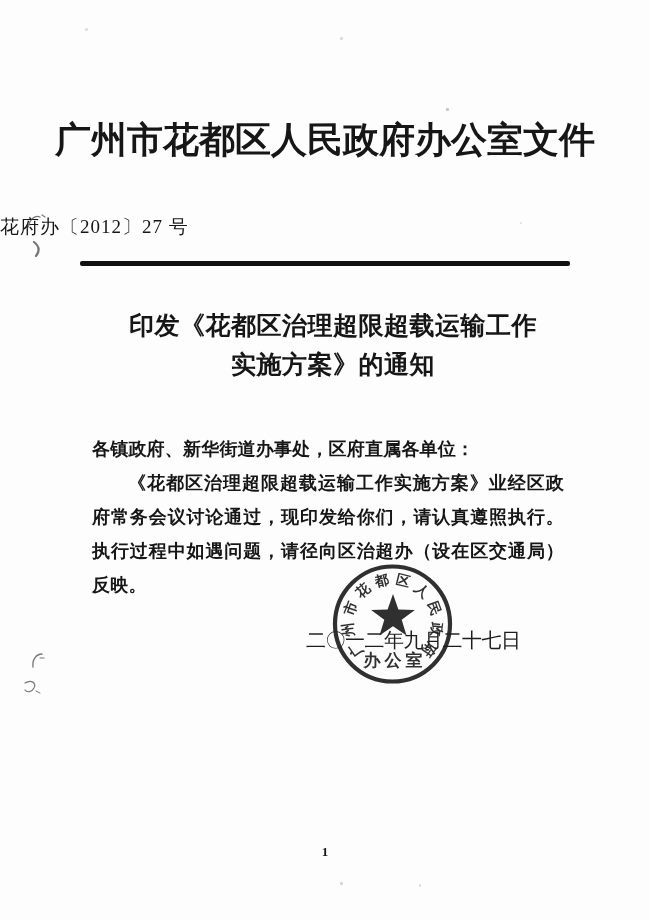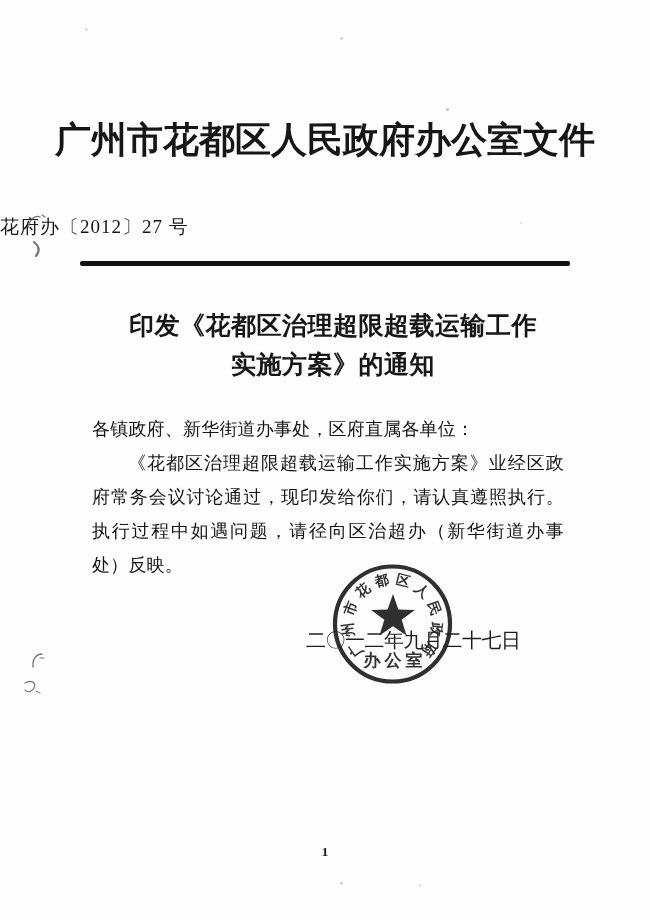--- a/index.html
+++ b/index.html
@@ -56,27 +56,28 @@
     width: 100%;
     text-align: center;
     font-size: 25px;
     line-height: 39px;
     font-weight: bold;
     letter-spacing: 0.5px;
     padding-left: 8px;
   }
   .body-text {
     position: absolute;
-    top: 412px;
+    top: 432px;
     left: 92px;
     width: 472px;
     font-size: 18px;
     line-height: 34px;
     text-align: justify;
     letter-spacing: 0.2px;
+    font-weight: bold;
   }
   .body-text p {
     margin: 0;
     text-indent: 2em;
   }
   .sign-date {
     position: absolute;
     top: 627px;
     left: 306px;
     font-size: 20px;
@@ -155,21 +156,21 @@
 
   <div class="rule"></div>
 
   <div class="subject">
     <div>印发《花都区治理超限超载运输工作</div>
     <div>实施方案》的通知</div>
   </div>
 
   <div class="body-text">
     <div class="salutation">各镇政府、新华街道办事处，区府直属各单位：</div>
-    <p>《花都区治理超限超载运输工作实施方案》业经区政府常务会议讨论通过，现印发给你们，请认真遵照执行。执行过程中如遇问题，请径向区治超办（新华街道办事处）反映。</p>
+    <p>《花都区治理超限超载运输工作实施方案》业经区政府常务会议讨论通过，现印发给你们，请认真遵照执行。执行过程中如遇问题，请径向区治超办（设在区交通局）反映。</p>
   </div>
 
   <div class="sign-date">二〇一二年九月二十七日</div>
 
   <div class="seal">
     <svg width="140" height="140" viewBox="0 0 140 140" xmlns="http://www.w3.org/2000/svg">
       <circle class="seal-ring" cx="70.5" cy="70" r="57.5"></circle>
       <polygon class="seal-star" points="71,40 76.4,55.6 92.9,55.9 79.7,65.8 84.5,81.6 71,72.2 57.5,81.6 62.3,65.8 49.1,55.9 65.6,55.6"></polygon>
       <g id="seal-arc">
           <text x="33.6" y="95.8" dy="5" transform="rotate(-125.0 33.6 95.8)" class="seal-arc-char">广</text>

